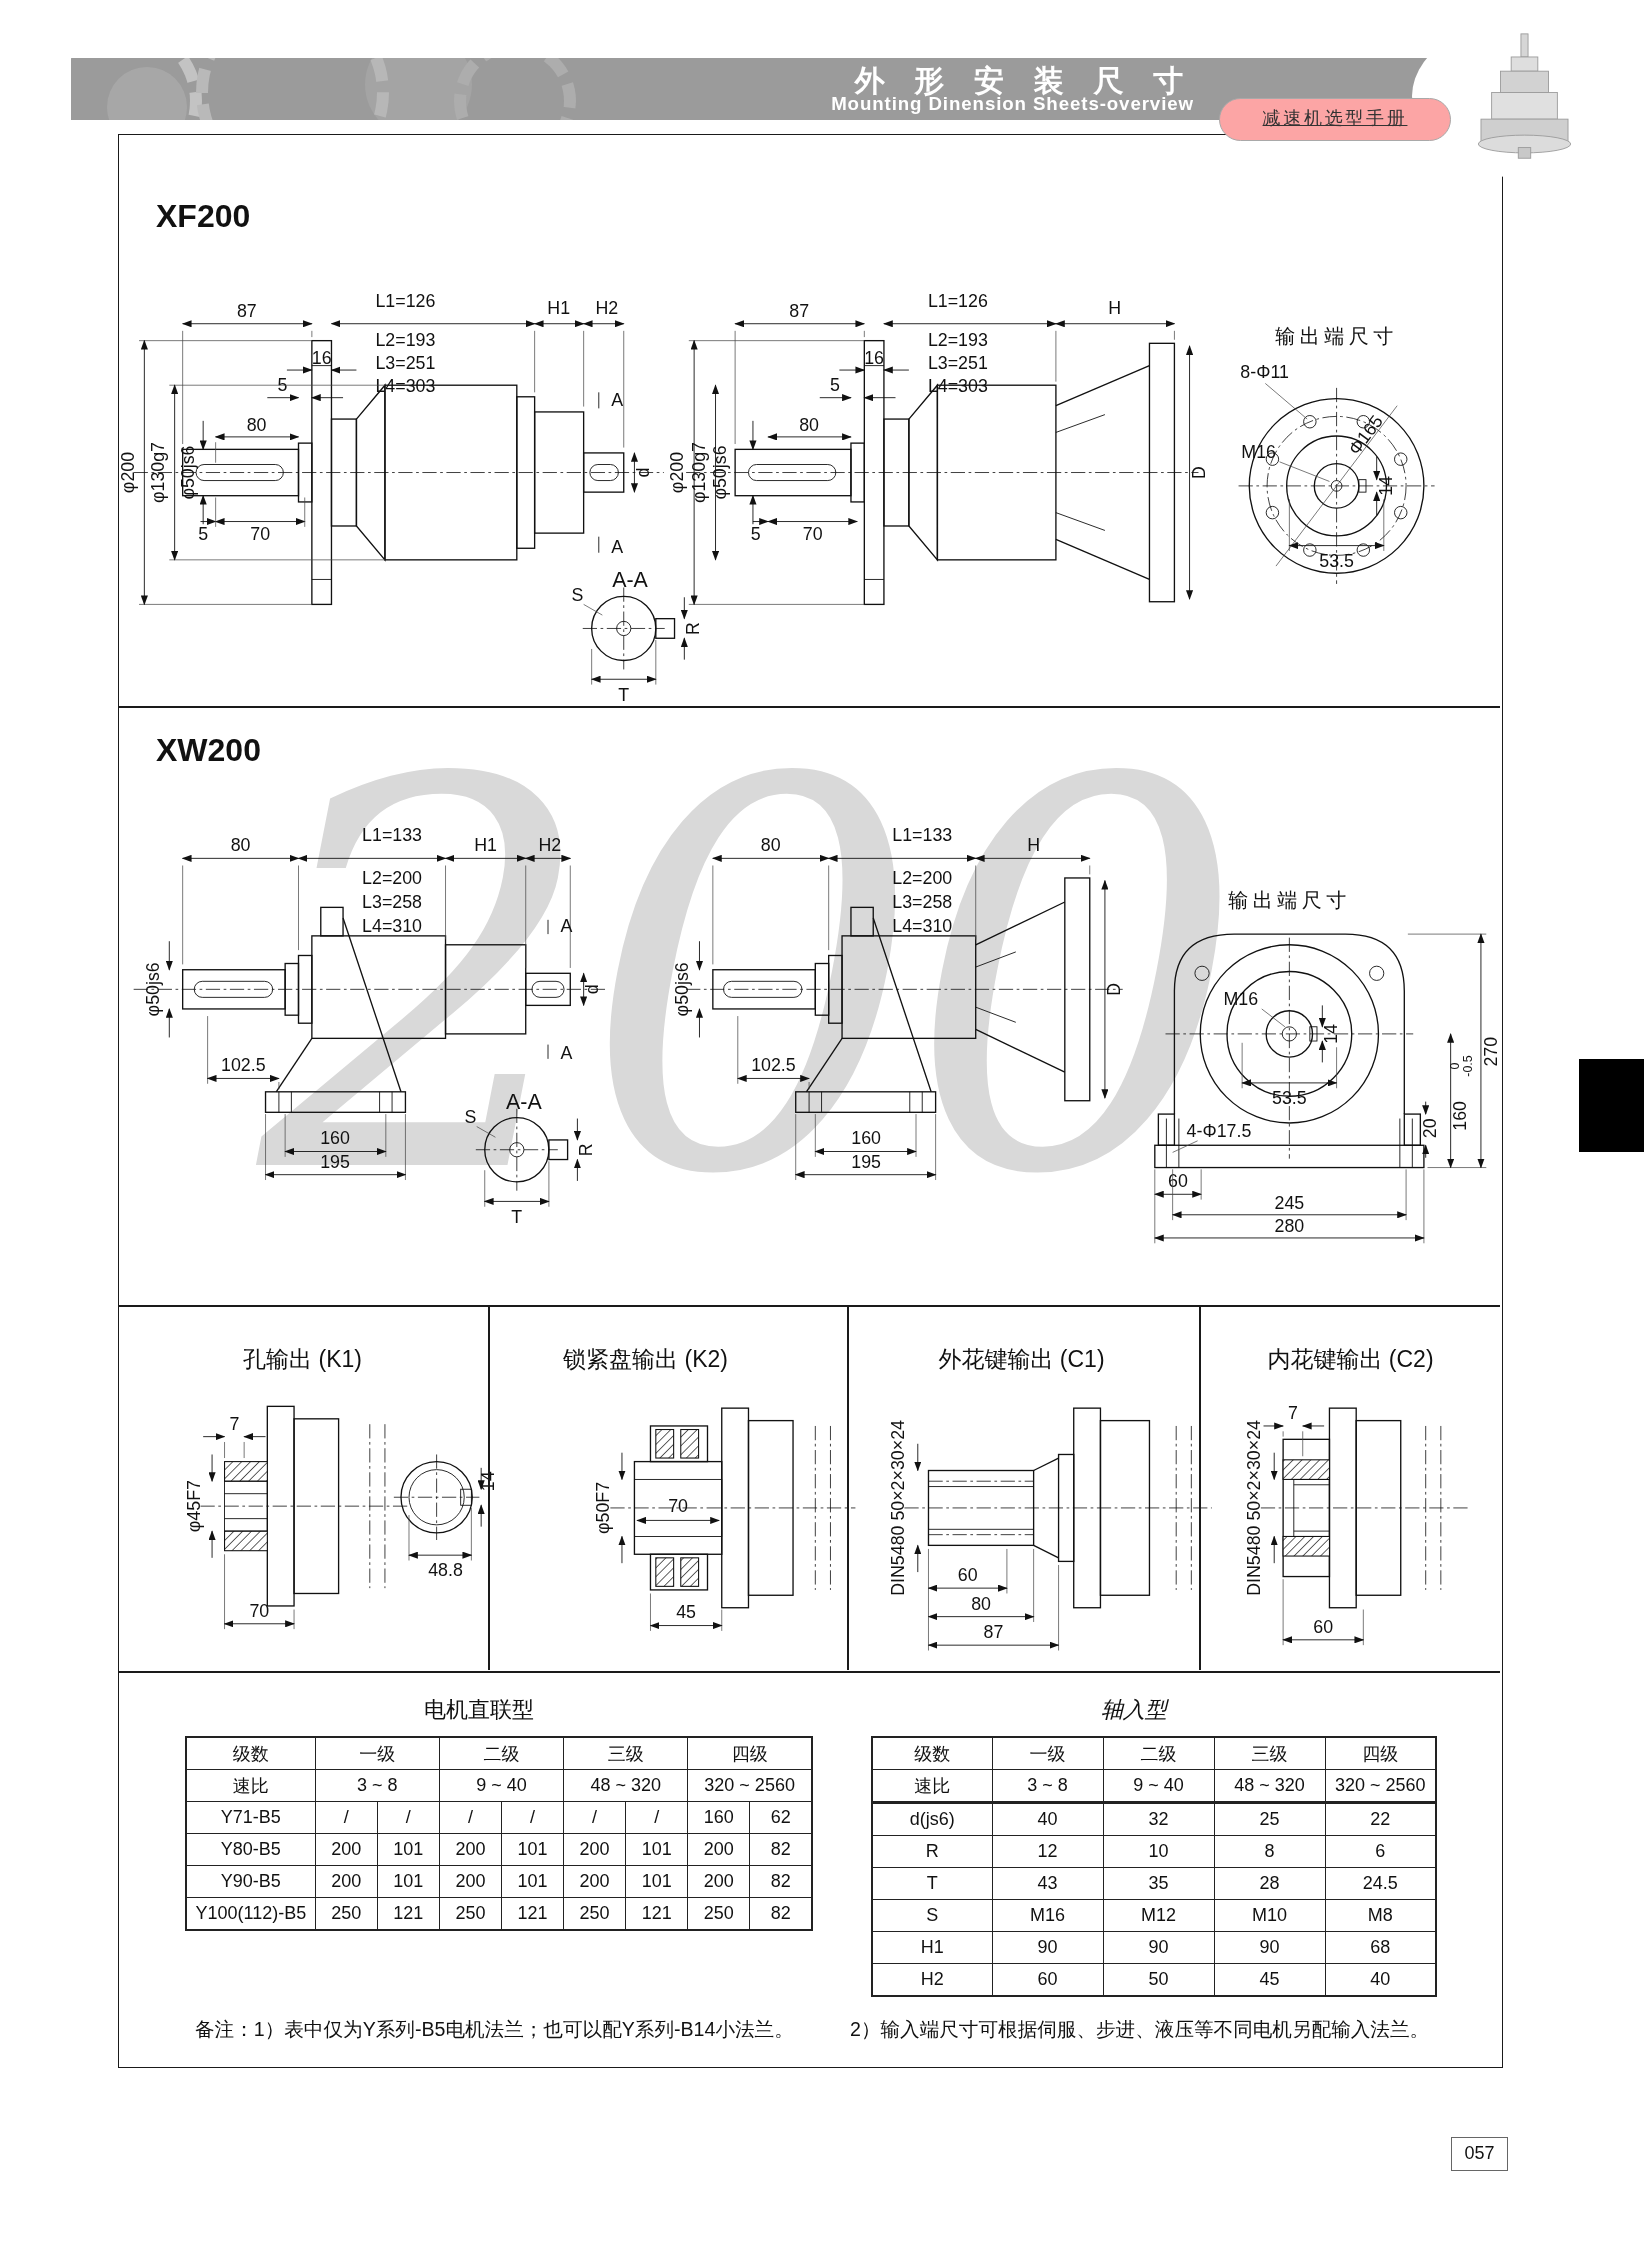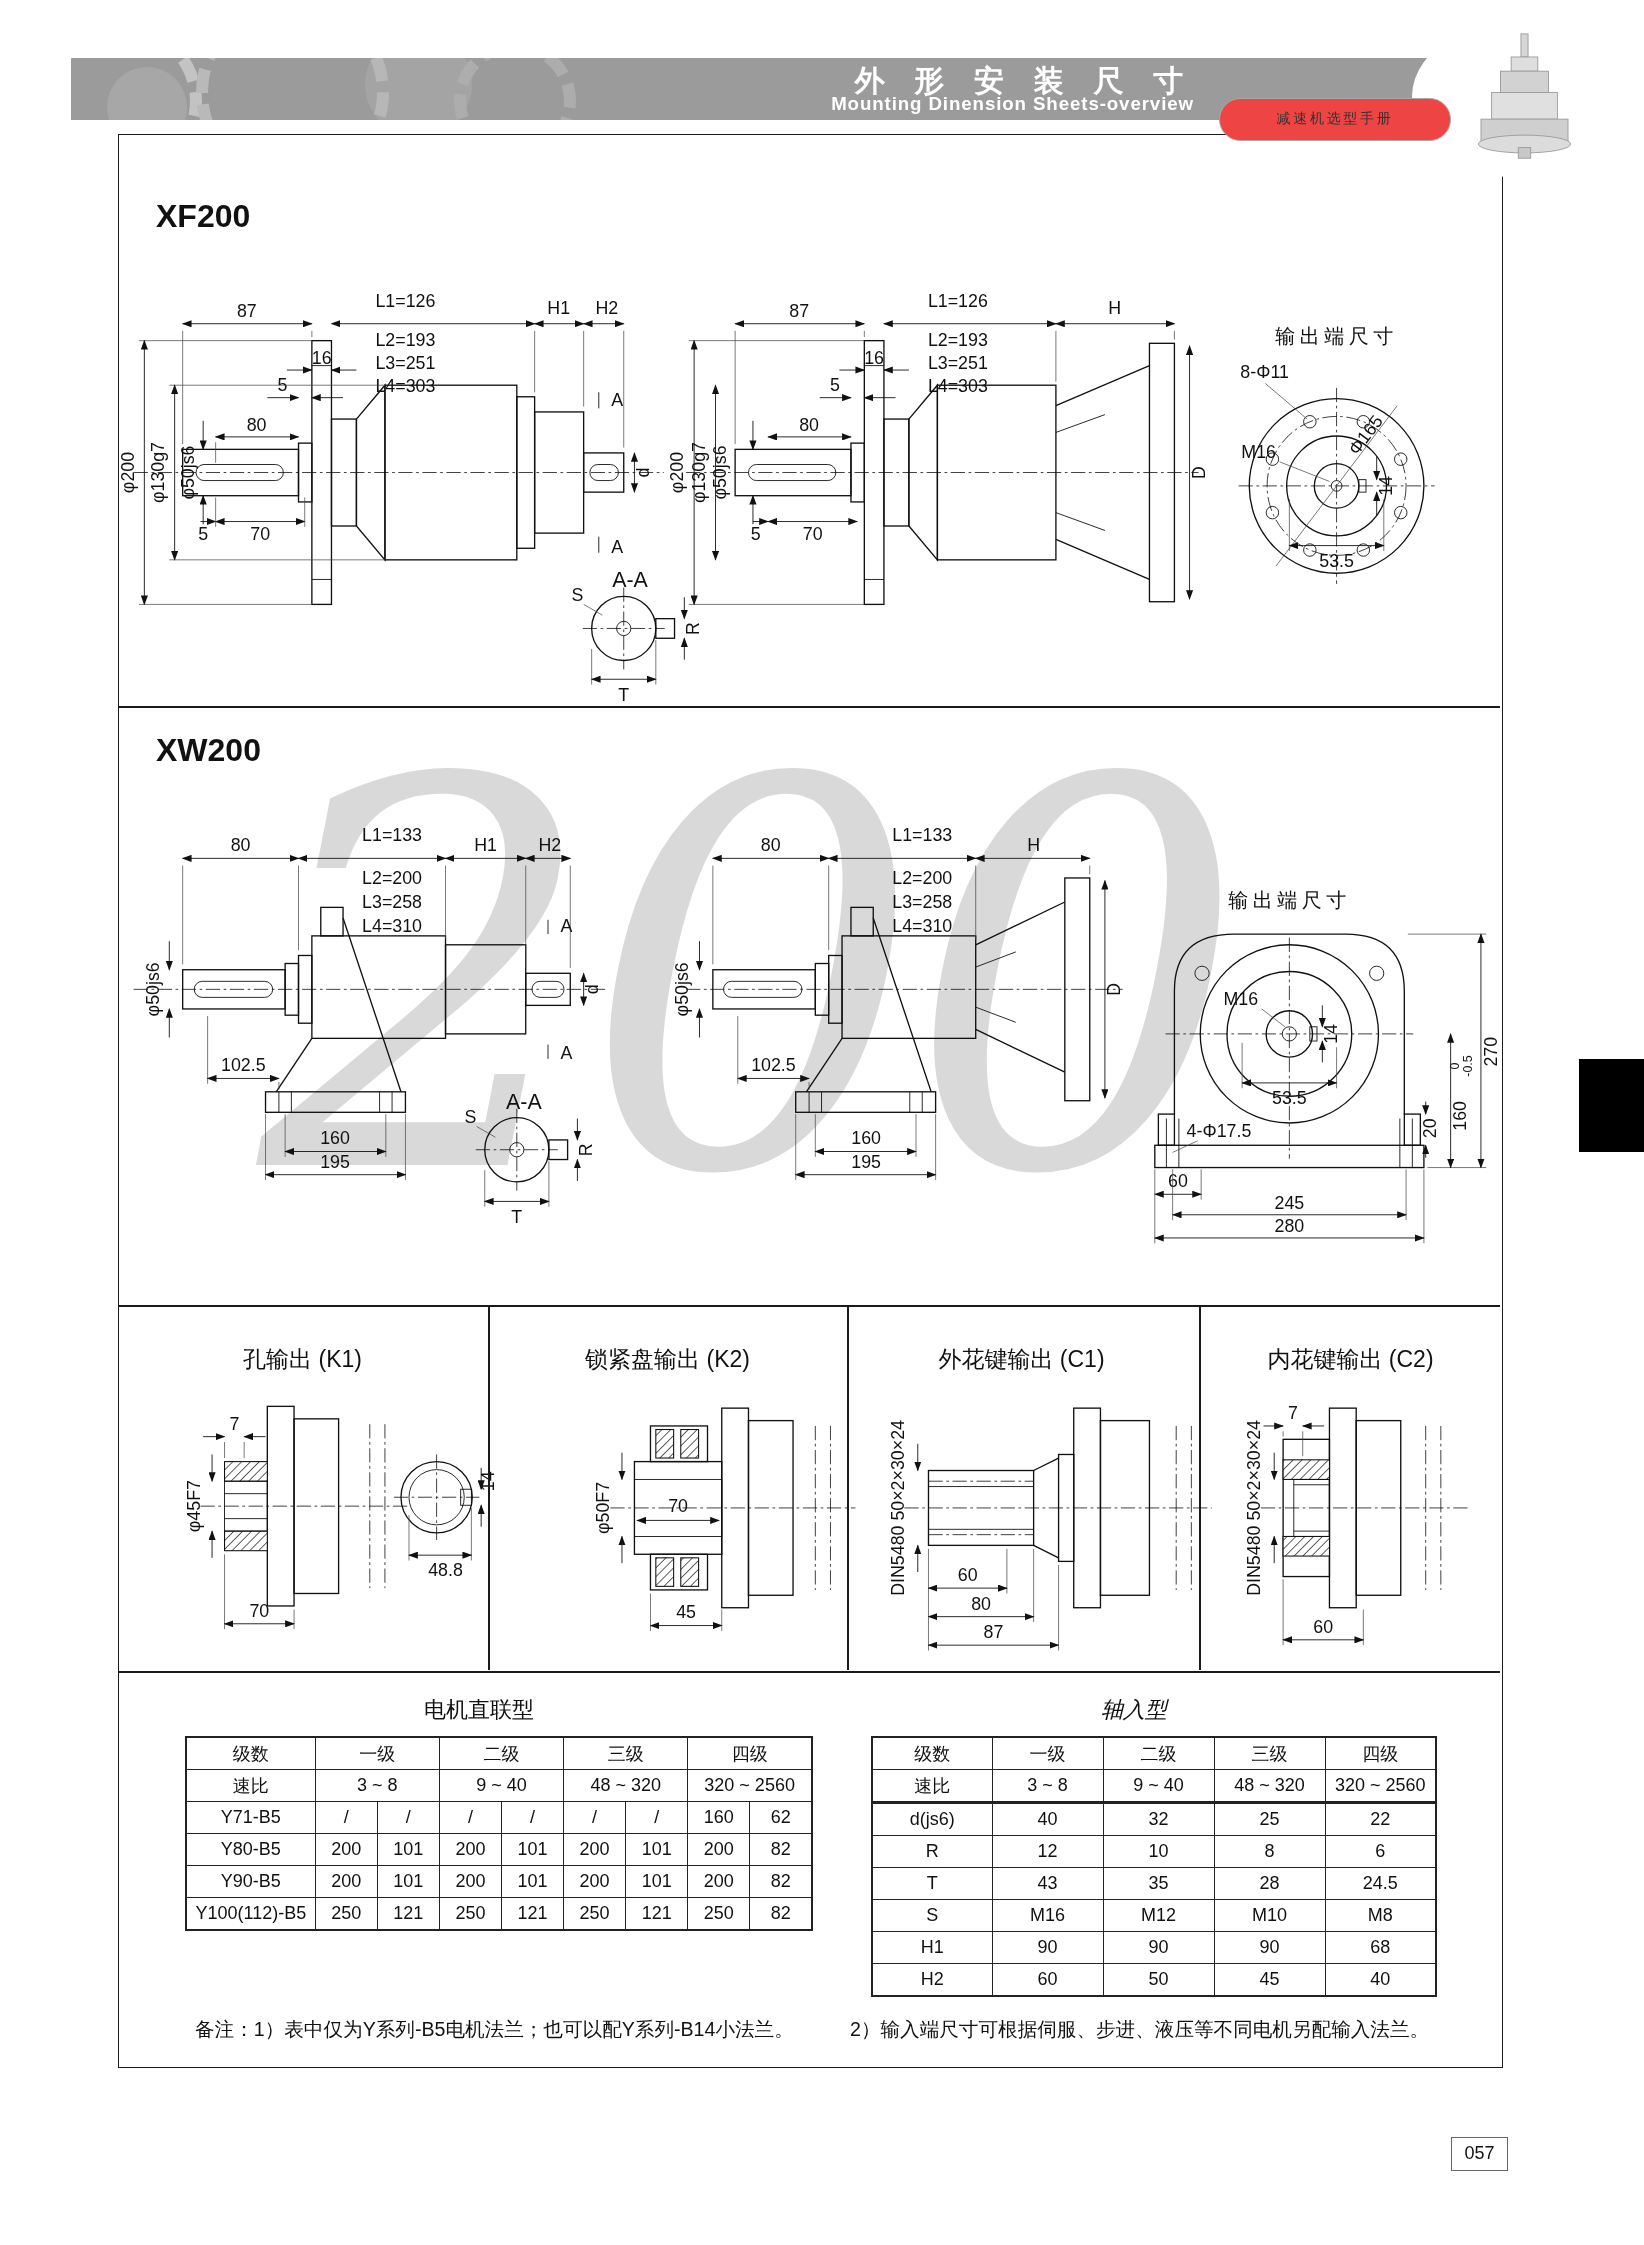--- a/index.html
+++ b/index.html
@@ -5,21 +5,21 @@
   html,body{margin:0;padding:0;background:#fff;}
   body{width:1644px;height:2246px;position:relative;font-family:"Liberation Sans",sans-serif;color:#111;overflow:hidden;}
   .abs{position:absolute;}
   
   #banner{left:71px;top:58px;width:1481px;height:62px;background:#9b9b9b;overflow:hidden;z-index:3;}
   .gear{position:absolute;border-radius:50%;border:12.5px dashed #c3c3c3;}
   .gearfill{position:absolute;border-radius:50%;background:#b4b4b4;}
   #cn-title{left:588px;top:61px;width:606px;text-align:right;font-size:30px;font-weight:bold;color:#fff;letter-spacing:10.7px;z-index:4;}
   #en-title{left:481px;top:93px;width:713px;text-align:right;font-size:18.7px;font-weight:bold;color:#fff;letter-spacing:0.9px;z-index:4;}
   #cloud{left:1412px;top:7.1px;width:312px;height:178px;background:#fff;border-radius:50%;z-index:4;}
-  #badge{left:1219px;top:98px;width:230px;height:41px;background:#ef4444;border:1.8px solid #a9a9a9;border-radius:23px;line-height:39px;text-align:center;font-size:14px;letter-spacing:2.7px;color:#333;z-index:6;}
+  #badge{left:1219px;top:98px;width:230px;height:41px;background:#fca5a5;border:1.8px solid #a9a9a9;border-radius:23px;line-height:39px;text-align:center;font-size:18px;letter-spacing:2.7px;color:#333;z-index:6;text-decoration:underline;}
   
   #frame{left:118px;top:134px;width:1383px;height:1932px;border:1.8px solid #1a1a1a;z-index:2;}
   .hdiv{left:119px;width:1381px;height:1.8px;background:#1a1a1a;z-index:2;}
   .vdiv{width:1.8px;top:1305px;height:365px;background:#1a1a1a;z-index:2;}
   .sect{font-size:32px;font-weight:bold;z-index:2;}
   .octitle{width:267px;text-align:center;font-size:20px;letter-spacing:4.5px;z-index:2;}
   .obt{width:267px;text-align:center;font-size:23px;z-index:2;}
   #watermark{left:258px;top:766px;font-size:535px;line-height:0.8;font-style:italic;font-family:"DejaVu Serif",serif;color:#d9d9d9;letter-spacing:-16px;z-index:0;}
   
   #drawings{left:0;top:0;z-index:1;pointer-events:none;}
@@ -75,21 +75,21 @@
 <div class="abs vdiv" style="left:847px;"></div>
 <div class="abs vdiv" style="left:1199px;"></div>
 
 <div class="abs sect" style="left:156px;top:198px;">XF200</div>
 <div class="abs sect" style="left:156px;top:732px;">XW200</div>
 <div class="abs octitle" style="left:1203px;top: 323px;">输出端尺寸</div>
 <div class="abs octitle" style="left:1156px;top:887px;">输出端尺寸</div>
 <div class="abs" id="watermark">200</div>
 
 <div class="abs obt" style="left:169px;top:1344px;">孔输出 (K1)</div>
-<div class="abs obt" style="left:534px;top:1344px;">锁紧盘输出 (K2)</div>
+<div class="abs obt" style="left:512px;top:1344px;">锁紧盘输出 (K2)</div>
 <div class="abs obt" style="left:888px;top:1344px;">外花键输出 (C1)</div>
 <div class="abs obt" style="left:1217px;top:1344px;">内花键输出 (C2)</div>
 
 <svg class="abs" id="drawings" width="1644" height="2246" viewBox="0 0 1845 2520">
 <defs>
   <marker id="aE" orient="auto" markerWidth="11" markerHeight="8" refX="10" refY="4">
         <path d="M0,0 L11,4 L0,8 z" fill="#111"></path>
       </marker>
   <marker id="aS" orient="auto" markerWidth="11" markerHeight="8" refX="1" refY="4">
         <path d="M11,0 L0,4 L11,8 z" fill="#111"></path>

